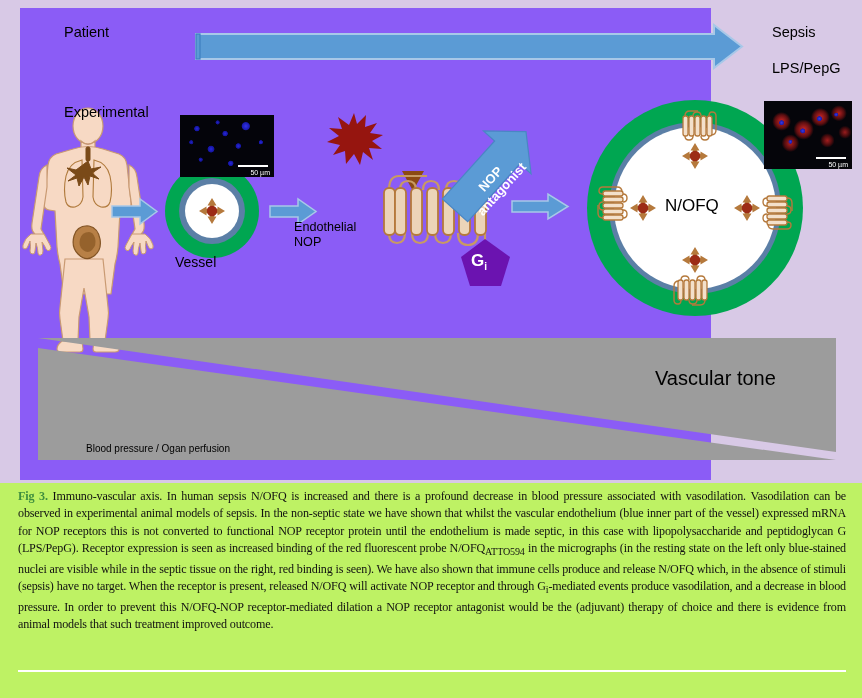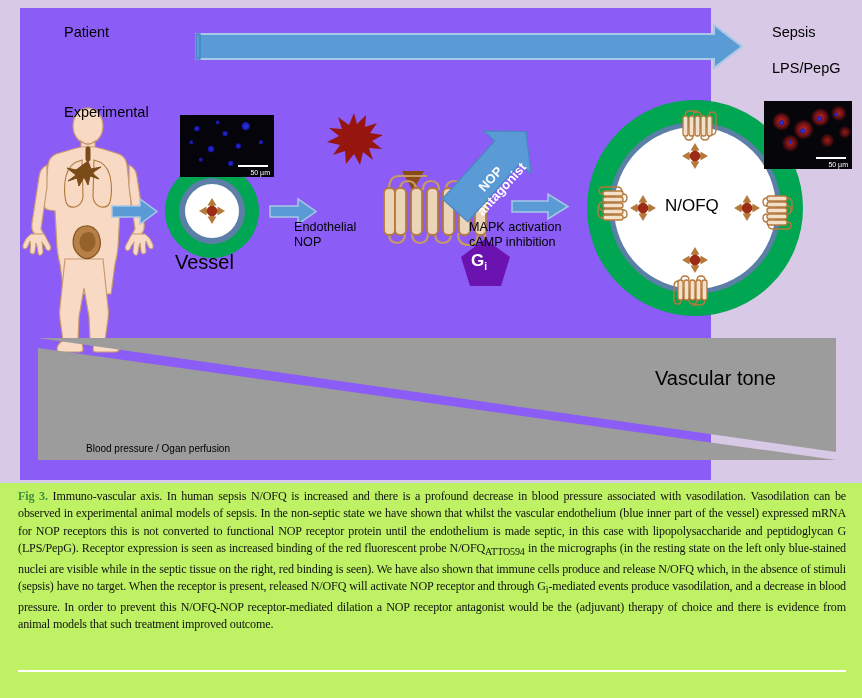--- a/index.html
+++ b/index.html
@@ -74,21 +74,21 @@
   #lbl-lps          { left: 752px; top: 52px; }
 
   
   .dlbl {
     position: absolute;
     font-size: 12.6px;
     color: #000;
     white-space: nowrap;
     line-height: 15px;
   }
-  #lbl-vessel       { left: 155px; top: 247px; font-size: 20px; }
+  #lbl-vessel       { left: 155px; top: 247px; font-size: 14px; }
   #lbl-endothelial  { left: 274px; top: 212px; }
   #lbl-immunecell   { left: 338px; top: 134px; }
   #lbl-mapk         { left: 449px; top: 212px; }
   #lbl-nofq-center  { left: 645px; top: 190px; font-size: 17px; }
   #lbl-vasc-tone    { left: 635px; top: 363px; font-size: 20px; }
   #lbl-bp           { left: 66px;  top: 413px; font-size: 10px; margin-top: 20px; }
 
   svg { display: block; }
   .svg-layer {
     position: absolute;
@@ -342,24 +342,20 @@
     <div class="hdr" id="lbl-lps">LPS/PepG</div>
 
     <div class="dlbl" id="lbl-vessel">Vessel</div>
 
     <div class="dlbl" id="lbl-endothelial">
       <span>Endothelial</span><br>
       <span>NOP</span>
     </div>
 
 
-    <div class="dlbl" id="lbl-mapk">
-      <span>MAPK activation</span><br>
-      <span>cAMP inhibition</span>
-    </div>
 
     <div style="position:absolute;left:428px;top:139px;width:96px;height:74px;transform:rotate(-48deg);
                 font-size:13px;color:#ffffff;font-weight:bold;line-height:15px;text-align:center;
                 display:flex;flex-direction:column;justify-content:center;align-items:center;">
       <span>NOP</span>
       <span>antagonist</span>
     </div>
 
     <div style="position:absolute;left:451px;top:243px;width:30px;color:#ffffff;font-size:17px;font-weight:bold;">
       <span>G</span><sub style="font-size:10px;">i</sub>

